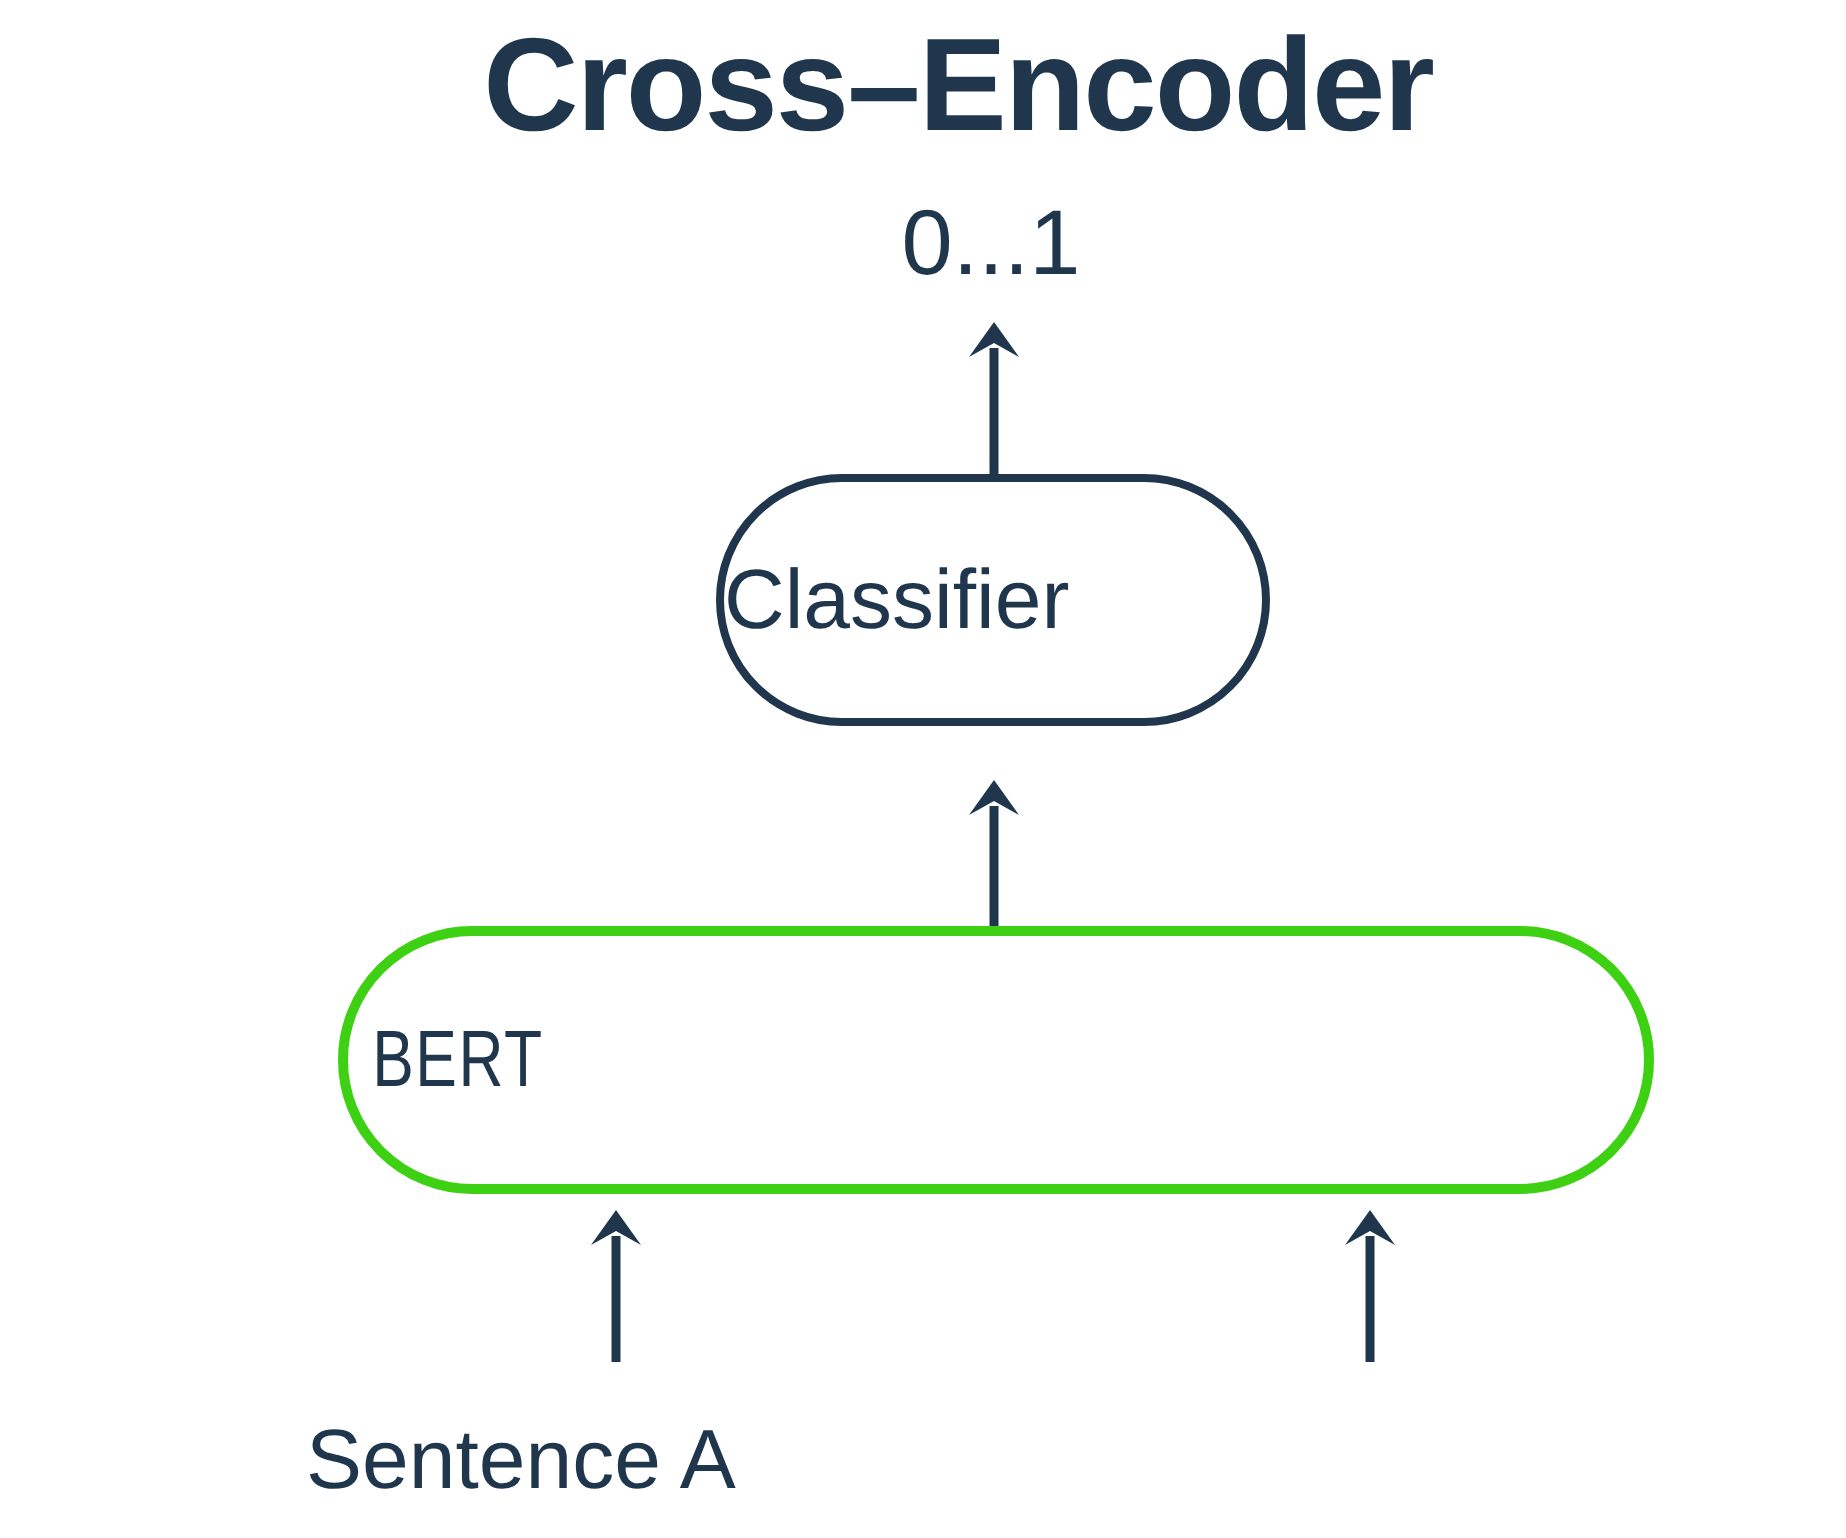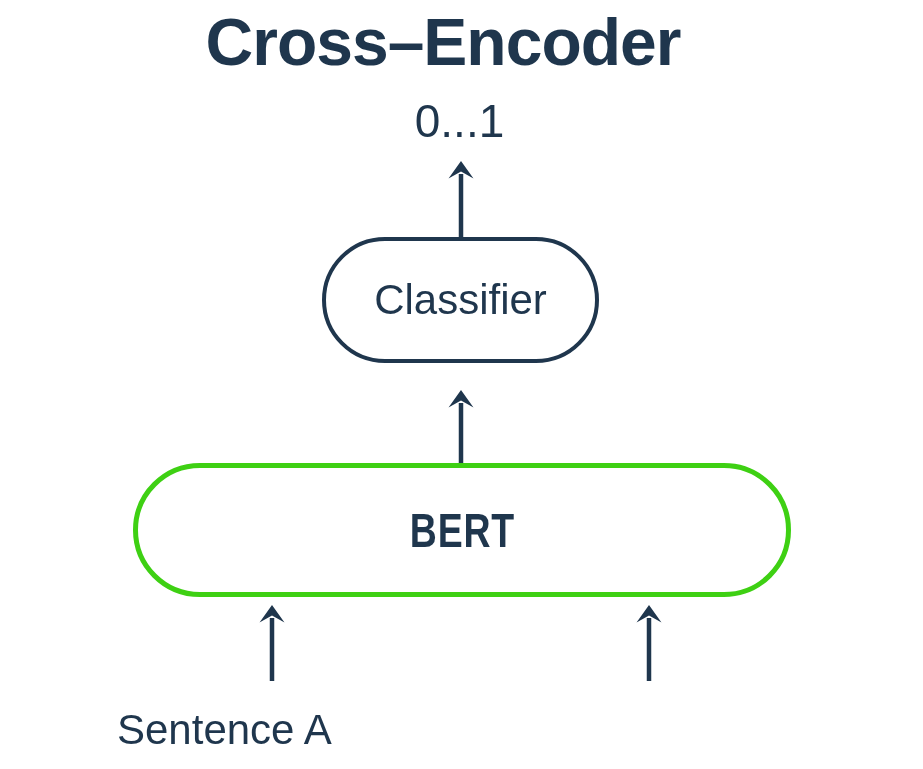--- a/index.html
+++ b/index.html
@@ -12,20 +12,21 @@
   body {
     font-family: "Liberation Sans", "DejaVu Sans", sans-serif;
     color: var(--navy);
   }
   .canvas {
     position: relative;
     width: 886px;
     height: 769px;
     background: var(--background);
     overflow: hidden;
+    margin-left: 36px;
   }
   .title {
     position: absolute;
     top: 4px;
     left: 0;
     width: 100%;
     text-align: center;
     font-size: 66px;
     font-weight: 700;
     letter-spacing: -1px;
@@ -48,41 +49,39 @@
     display: block;
   }
   .arrow-top { left: 446px; top: 161px; }
   .arrow-mid { left: 446px; top: 390px; }
   .arrow-a   { left: 257px; top: 605px; }
   .arrow-b   { left: 634px; top: 605px; }
   .pill {
     position: absolute;
     display: flex;
     align-items: center;
-    justify-content: center;
     background: var(--background);
   }
   .classifier {
     left: 322px;
     top: 237px;
     width: 277px;
     height: 126px;
     border: 4px solid var(--navy);
     border-radius: 63px;
     font-size: 42px;
   }
   .bert {
     left: 133px;
     top: 463px;
     width: 658px;
     height: 134px;
     border: 5px solid var(--green);
     border-radius: 67px;
-    font-size: 48px;
-    font-weight: bold;
+    font-size: 40px;
   }
   .bert-text {
     display: inline-block;
     transform: scaleX(0.78);
     letter-spacing: 1px;
     color: var(--navy);
   }
   .input-label {
     position: absolute;
     top: 706px;

